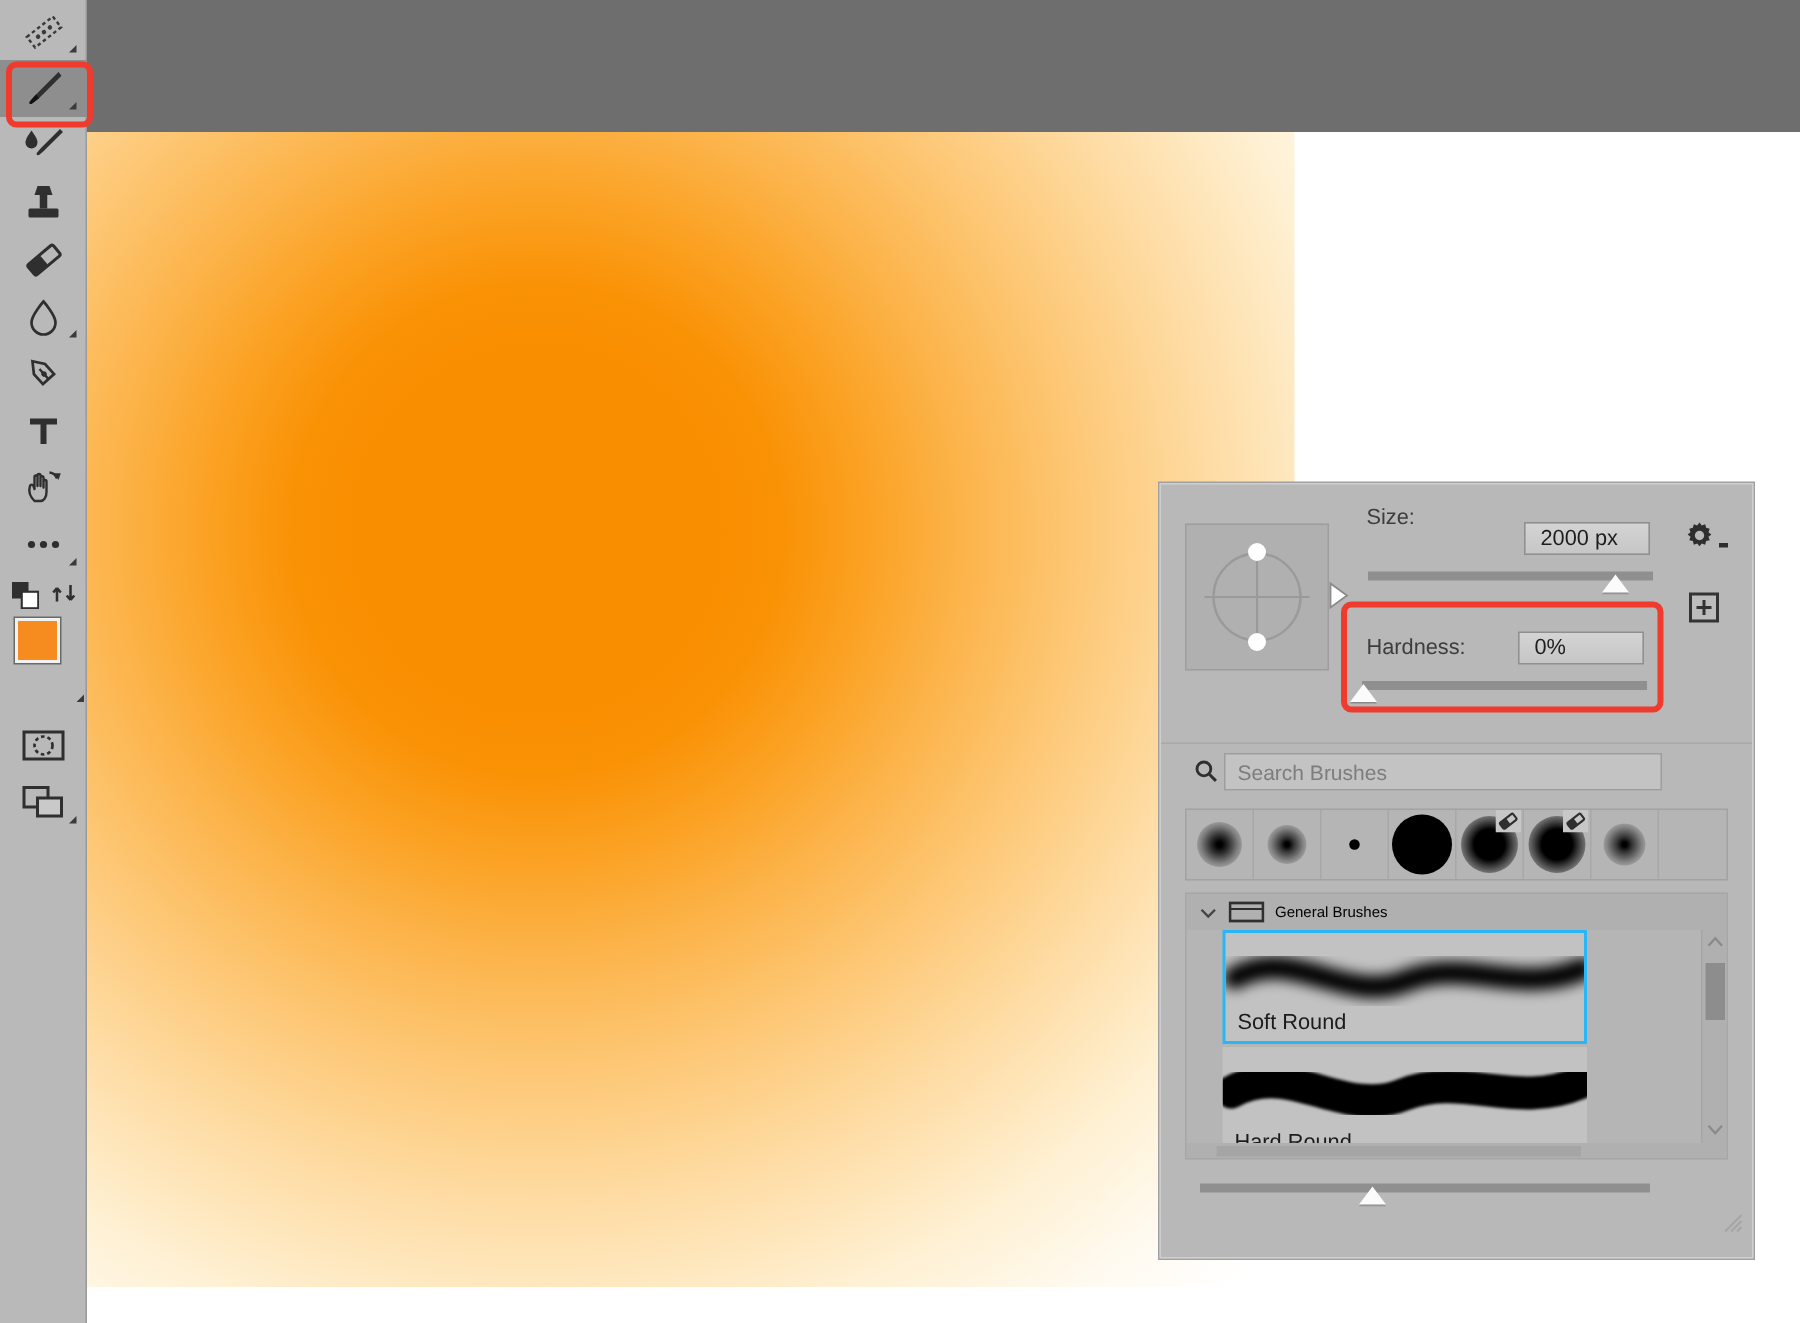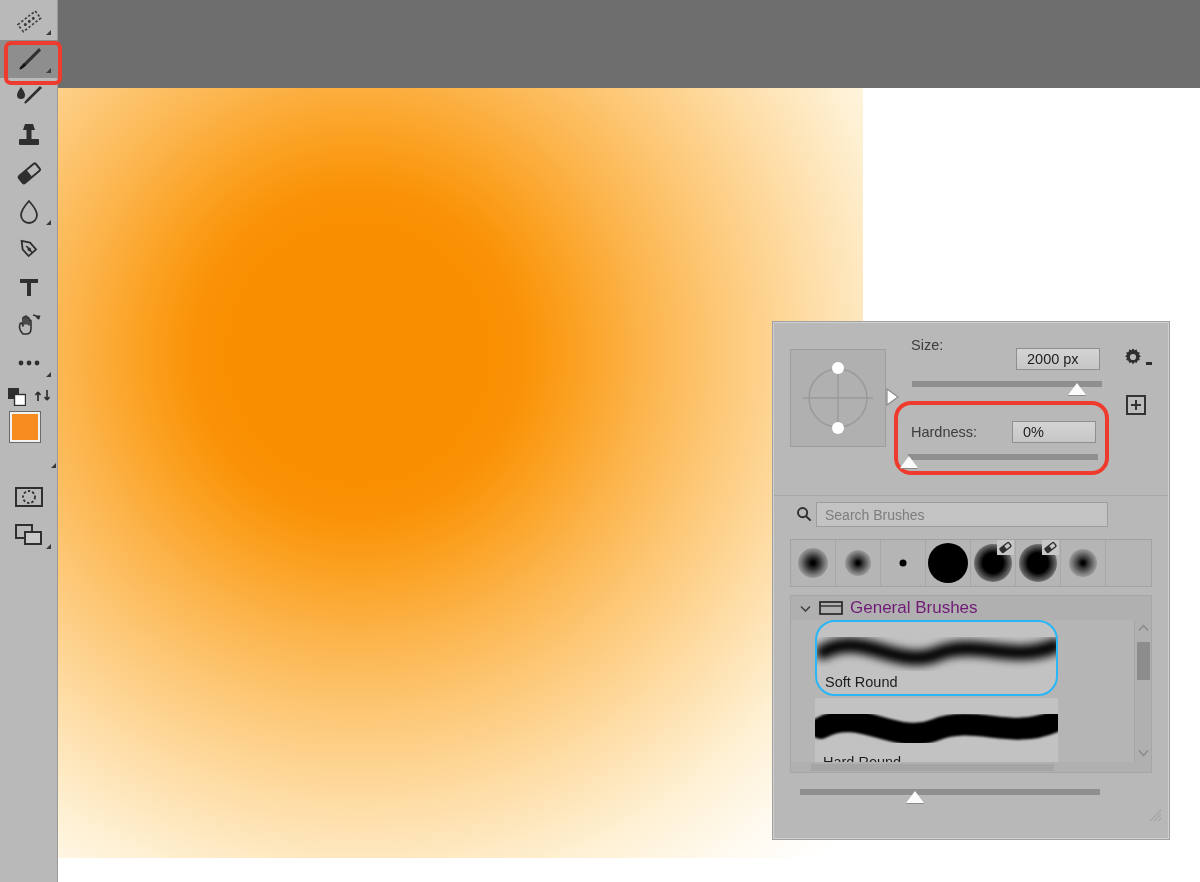--- a/index.html
+++ b/index.html
@@ -100,21 +100,21 @@
   }
   .slider-knob {
     position: absolute; width: 0; height: 0;
     border-left: 9px solid transparent; border-right: 9px solid transparent;
     border-bottom: 12px solid #fbfbfb;
     filter: drop-shadow(0 1px 0 #8a8a8a);
   }
 
   .hardness-group {
     position: absolute; left: 120px; top: 78px; width: 215px; height: 74px;
-    border: 4px solid #ef3b2d; border-radius: 17px;
+    border: 4px solid #ef3b2d; border-radius: 7px;
   }
 
   .gear-btn { position: absolute; left: 349px; top: 24px; }
   .gear-caret {
     position: absolute; left: 372px; top: 39px;
     width: 6px; height: 3px; background: #2e2e2e;
   }
   .plus-btn {
     position: absolute; left: 352px; top: 72px; width: 20px; height: 20px;
     border: 2px solid #333; background: #bcbcbc;
@@ -153,21 +153,21 @@
 
   
   .brush-list {
     position: relative; margin: 8px 16px 0 16px; height: 178px;
     background: #b5b5b5; border: 1px solid #a6a6a6; overflow: hidden;
   }
   .folder-row {
     display: flex; align-items: center; height: 24px;
     background: #b0b0b0; padding-left: 8px; gap: 7px;
   }
-  .folder-label { font-size: 17px; color: #701a75; }
+  .folder-label { font-size: 10px; color: #000000; }
   .list-body { position: relative; height: 153px; }
   .brush-item {
     position: absolute; left: 24px; width: 243px; height: 76px;
     background: #c2c2c2; overflow: hidden;
   }
   .brush-item.selected { border: 2px solid #29b6f6; }
   .brush-item .stroke { position: absolute; left: 0; top: 0; }
   .brush-item .name {
     position: absolute; left: 8px; bottom: 4px;
     font-size: 14.5px; color: #1c1c1c;
@@ -423,21 +423,21 @@
         </svg>
         <svg width="24" height="16" viewBox="0 0 24 16">
           <rect x="1" y="2" width="22" height="12" fill="none" stroke="#2f2f2f" stroke-width="1.8"></rect>
           <line x1="1" y1="6" x2="23" y2="6" stroke="#2f2f2f" stroke-width="1.4"></line>
         </svg>
         <span class="folder-label">General Brushes</span>
       </div>
 
       <div class="list-body">
 
-        <div class="brush-item selected" style="top:0px;border-radius:20px;">
+        <div class="brush-item selected" style="top:0px;">
           <svg class="stroke" width="243" height="56" viewBox="0 0 243 56">
             <defs>
               <filter id="softblur" x="-30%" y="-60%" width="160%" height="260%">
                 <feGaussianBlur stdDeviation="4.4"></feGaussianBlur>
               </filter>
             </defs>
             <path d="M6 30 C45 8, 80 48, 120 32 C160 16, 195 42, 238 24" fill="none" stroke="#000" stroke-width="15" stroke-linecap="round" filter="url(#softblur)"></path>
           </svg>
           <span class="name">Soft Round</span>
         </div>

